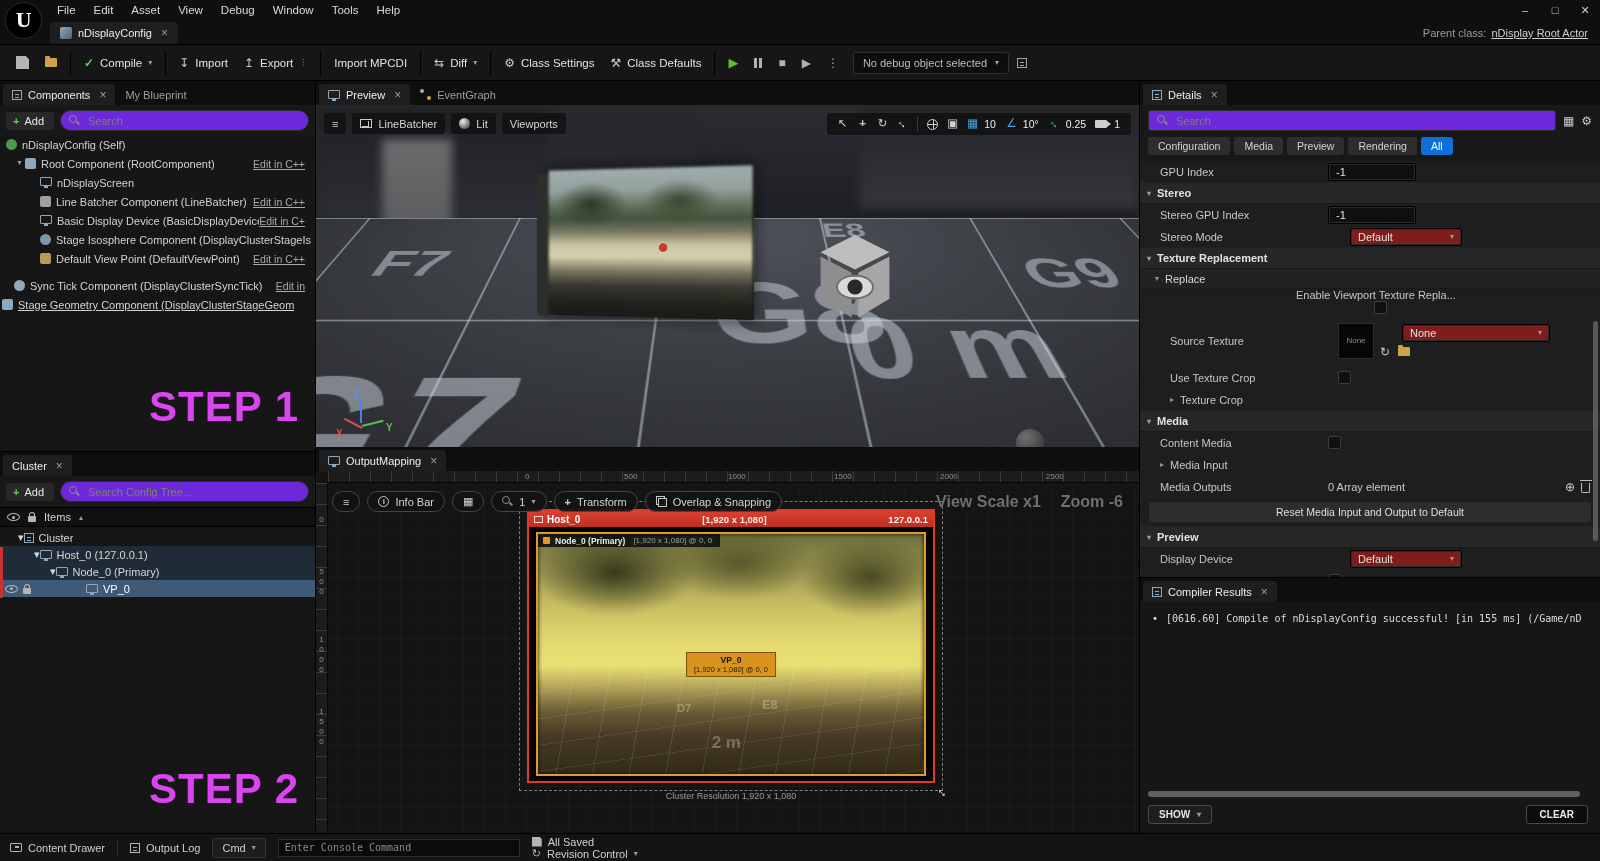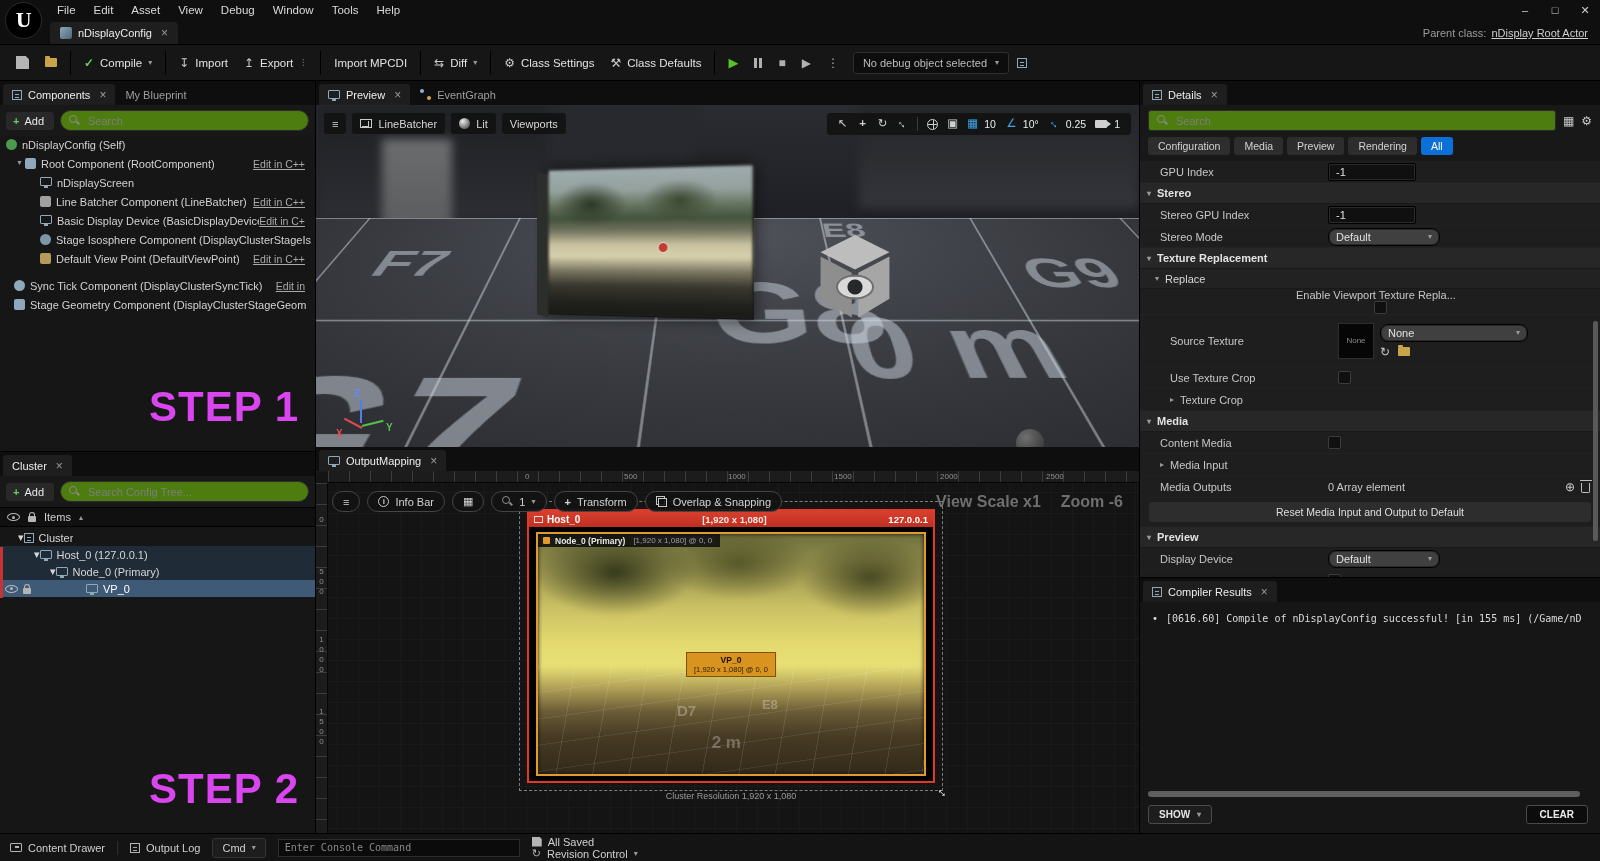--- a/index.html
+++ b/index.html
@@ -41,21 +41,21 @@
   .col-left{width:316px;flex:none;display:flex;flex-direction:column;border-right:1px solid #000;min-width:0;}
   .col-center{flex:1;display:flex;flex-direction:column;border-right:1px solid #000;min-width:0;}
   .col-right{width:460px;flex:none;display:flex;flex-direction:column;min-width:0;}
 
   .panel-tabs{height:24px;background:#0e0e0e;display:flex;align-items:flex-end;padding-left:3px;gap:1px;flex:none;}
   .ptab{height:21px;display:flex;align-items:center;gap:6px;padding:0 9px;color:#9f9f9f;border-radius:3px 3px 0 0;cursor:pointer;}
   .ptab.active{background:#1e1e1e;color:#ececec;}
 
   .addsearch{display:flex;align-items:center;gap:6px;padding:5px 6px;background:#181818;flex:none;}
   .add-btn{display:flex;align-items:center;gap:5px;background:#282828;border-radius:3px;padding:3px 10px 3px 7px;color:#e8e8e8;cursor:pointer;}
-  .searchbox{flex:1;display:flex;align-items:center;gap:6px;background:#4d7c0f;border:1px solid #2c2c2c;border-radius:11px;padding:0 8px;height:21px;min-width:0;}
+  .searchbox{flex:1;display:flex;align-items:center;gap:6px;background:#6d28d9;border:1px solid #2c2c2c;border-radius:11px;padding:0 8px;height:21px;min-width:0;}
   .searchbox input{flex:1;background:transparent;border:none;outline:none;color:#cfcfcf;font-size:11px;font-family:inherit;min-width:0;}
   .searchbox input::placeholder{color:#7e7e7e;}
   .ic-mag{width:11px;height:11px;position:relative;flex:none;}
   .ic-mag::before{content:"";position:absolute;top:0;left:0;width:6px;height:6px;border:1.5px solid #8a8a8a;border-radius:50%;}
   .ic-mag::after{content:"";position:absolute;top:7px;left:6.5px;width:4px;height:1.5px;background:#8a8a8a;transform:rotate(45deg);}
 
   
   .tree{flex:1;position:relative;background:#161616;padding-top:3px;overflow:hidden;}
   .trow{height:19px;display:flex;align-items:flex-start;font-size:11px;color:#d2d2d2;padding-right:4px;cursor:pointer;}
   .trow .carx{width:11px;text-align:center;font-size:8px;color:#9a9a9a;flex:none;}
@@ -184,22 +184,22 @@
   .det-filters{display:flex;gap:4px;padding:1px 8px 6px;background:#181818;flex:none;}
   .fchip{padding:3px 10px;border-radius:3px;background:#2d2d2d;color:#d2d2d2;font-size:10.5px;cursor:pointer;}
   .fchip.active{background:#0d6fd8;color:#fff;}
   .det-body{flex:1;overflow:hidden;position:relative;background:#191919;}
   .prow{min-height:22px;display:flex;align-items:center;padding:0 10px 0 20px;border-bottom:1px solid #222;background:#1e1e1e;}
   .plabel{width:168px;flex:none;color:#c6c6c6;white-space:nowrap;overflow:hidden;}
   .pval{flex:1;display:flex;align-items:center;gap:6px;min-width:0;}
   .sec{height:21px;display:flex;align-items:center;gap:6px;padding:0 7px;background:#272727;font-weight:bold;color:#e2e2e2;border-bottom:1px solid #191919;cursor:pointer;}
   .subsec{height:20px;display:flex;align-items:center;gap:6px;padding:0 7px 0 15px;background:#222;color:#d8d8d8;border-bottom:1px solid #191919;cursor:pointer;}
   .num{background:#101010;border:1px solid #000;box-shadow:inset 0 0 0 1px #2a2a2a;border-radius:2px;padding:2px 7px;color:#e0e0e0;width:88px;}
-  .dd{display:flex;align-items:center;justify-content:space-between;background:#404040;border:1px solid #000;
-      box-shadow:inset 0 0 0 1px #2a2a2a;border-radius:8px;padding:2px 7px;color:#e0e0e0;cursor:pointer;}
+  .dd{display:flex;align-items:center;justify-content:space-between;background:#7f1d1d;border:1px solid #000;
+      box-shadow:inset 0 0 0 1px #2a2a2a;border-radius:2px;padding:2px 7px;color:#e0e0e0;cursor:pointer;margin-left:22px;}
   .cb{width:13px;height:13px;background:#101010;border:1px solid #3c3c3c;border-radius:2px;flex:none;cursor:pointer;}
   .thumb{width:36px;height:36px;background:#060606;border:1px solid #2e2e2e;display:flex;align-items:center;justify-content:center;
          font-size:8px;color:#8a8a8a;flex:none;}
   .ic-folder{width:12px;height:9px;background:#c9a44a;border-radius:1px;position:relative;flex:none;}
   .ic-folder::before{content:"";position:absolute;top:-2px;left:0;width:5px;height:2px;background:#c9a44a;border-radius:1px 1px 0 0;}
   .ic-trash{width:9px;height:10px;border:1px solid #bdbdbd;border-top:none;border-radius:0 0 2px 2px;position:relative;margin-top:2px;flex:none;}
   .ic-trash::before{content:"";position:absolute;top:-3px;left:-2.5px;width:12px;height:1.5px;background:#bdbdbd;}
   .reset-row{padding:4px 9px;background:#1e1e1e;border-bottom:1px solid #222;}
   .reset-btn{background:#2d2d2d;border-radius:3px;text-align:center;padding:4px 6px;color:#dfdfdf;font-size:10.5px;cursor:pointer;}
   .det-scroll{position:absolute;right:2px;top:160px;width:5px;height:220px;background:#595959;border-radius:3px;}
@@ -396,21 +396,21 @@
           <div class="trow" style="padding-left:40px;">
             <span class="icsq" style="background:#b59a5a;"></span>
             <span class="lbl">Default View Point (DefaultViewPoint)</span>
             <span class="edit-link">Edit in C++</span>
           </div>
           <div class="trow" style="padding-left:14px;margin-top:8px;">
             <span class="icsq" style="background:#8fa8bc;border-radius:50%;"></span>
             <span class="lbl">Sync Tick Component (DisplayClusterSyncTick)</span>
             <span class="edit-link">Edit in</span>
           </div>
-          <div class="trow" style="padding-left:14px;">
+          <div class="trow" style="padding-left:2px;text-decoration:underline;">
             <span class="icsq" style="background:#8fa8bc;"></span>
             <span class="lbl">Stage Geometry Component (DisplayClusterStageGeom</span>
           </div>
           <div class="watermark">STEP 1</div>
         </div>
       </div>
 
       <div style="flex:1;display:flex;flex-direction:column;min-height:0;">
         <div class="panel-tabs">
           <div class="ptab active">
@@ -616,21 +616,21 @@
                 <span class="ic-hosts"></span>
                 <span>Host_0</span>
               </span>
               <span class="host-res">[1,920 x 1,080]</span>
               <span class="host-ip">127.0.0.1</span>
             </div>
             <div class="host-body">
               <div class="nodebox">
                 <div class="node-img"></div>
                 <div class="node-grid"></div>
-                <span class="faintlbl" style="left:36%;top:70%;font-size:15px;">D7</span>
+                <span class="faintlbl" style="left:36%;top:70%;font-size:11px;">D7</span>
                 <span class="faintlbl" style="left:58%;top:68%;font-size:13px;">E8</span>
                 <span class="faintlbl" style="left:45%;top:83%;font-size:17px;">2 m</span>
                 <div class="node-head">
                   <span class="ic-nodesq"></span>
                   <span class="node-name">Node_0 (Primary)</span>
                   <span class="node-info">[1,920 x 1,080] @ 0, 0</span>
                 </div>
                 <div class="vplabel">
                   <div class="vpl-name">VP_0</div>
                   <div class="vpl-info">[1,920 x 1,080] @ 0, 0</div>

